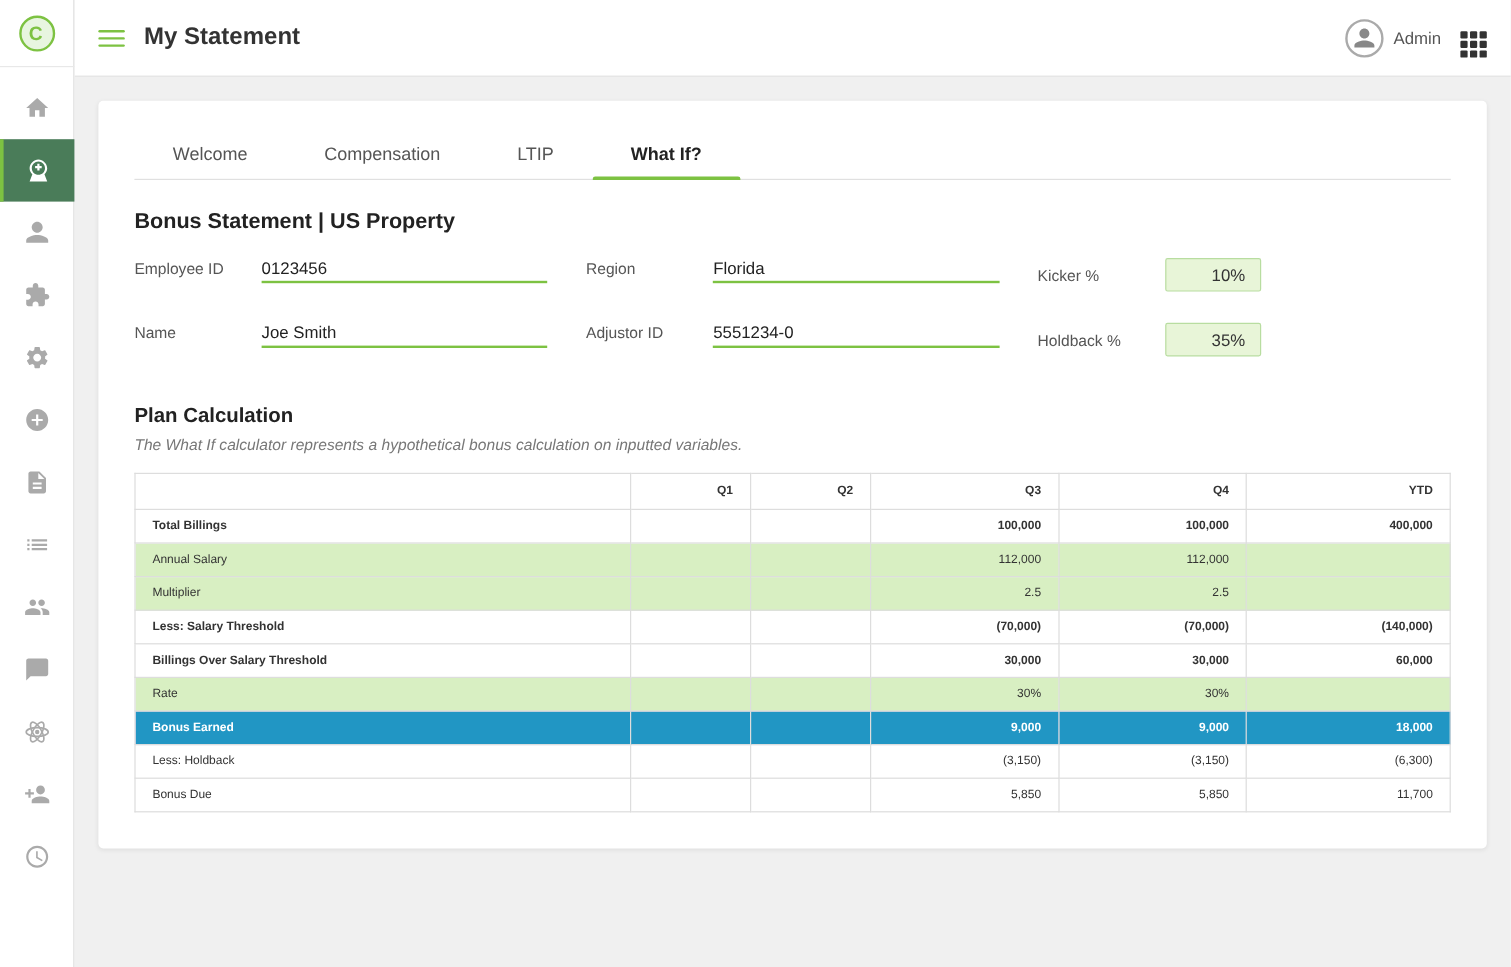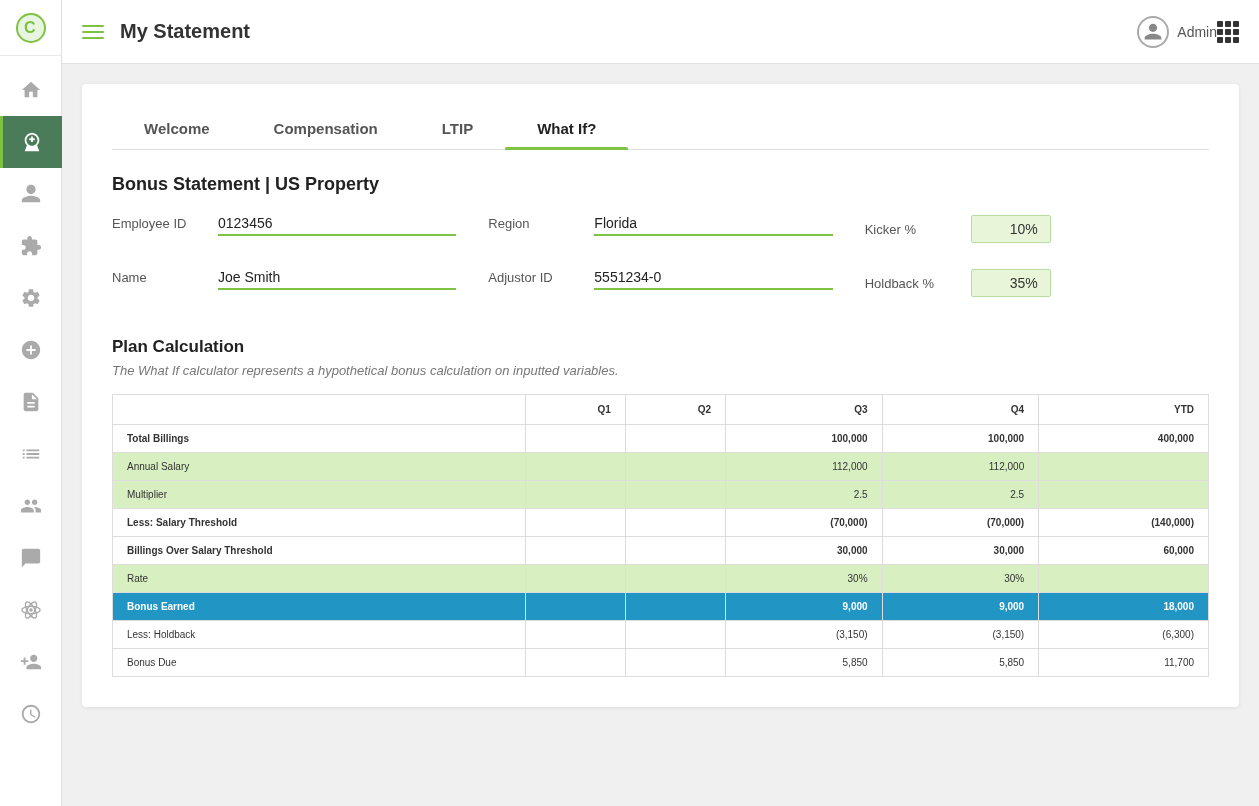--- a/index.html
+++ b/index.html
@@ -85,21 +85,22 @@
       border-radius: 1px;
     }
     .topbar-title {
       font-size: 20px;
       font-weight: 600;
       color: #333;
       flex: 1;
     }
     .topbar-right {
       display: flex;
-      align-items: center;
+      align-items: flex-end;
+      gap: 16px;
     }
     .admin-section {
       display: flex;
       align-items: center;
       gap: 8px;
       cursor: pointer;
       color: #555;
       font-size: 14px;
     }
     .admin-avatar {
@@ -145,21 +146,21 @@
       gap: 0;
       border-bottom: 1px solid #e0e0e0;
       margin-bottom: 24px;
     }
     .tab {
       padding: 12px 32px;
       font-size: 15px;
       color: #555;
       cursor: pointer;
       position: relative;
-      font-weight: 700;
+      font-weight: 400;
     }
     .tab.active {
       color: #222;
       font-weight: 700;
     }
     .tab.active::after {
       content: '';
       position: absolute;
       bottom: -1px;
       left: 0;

